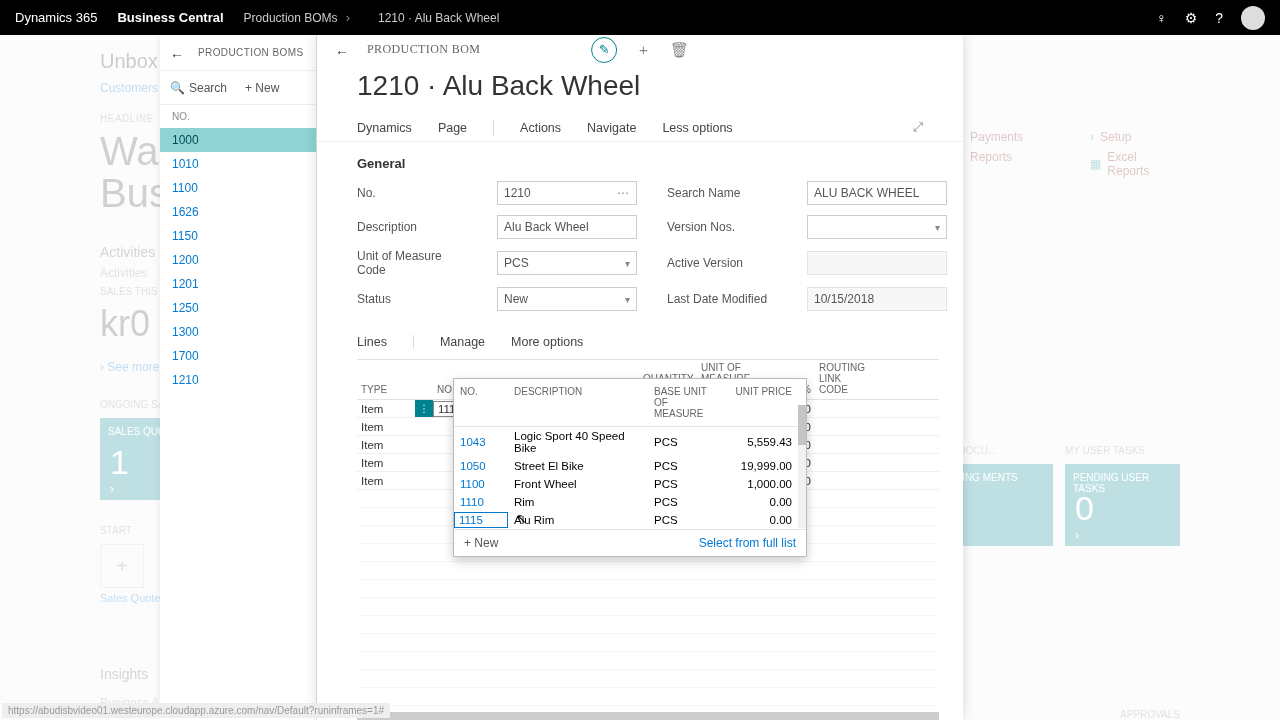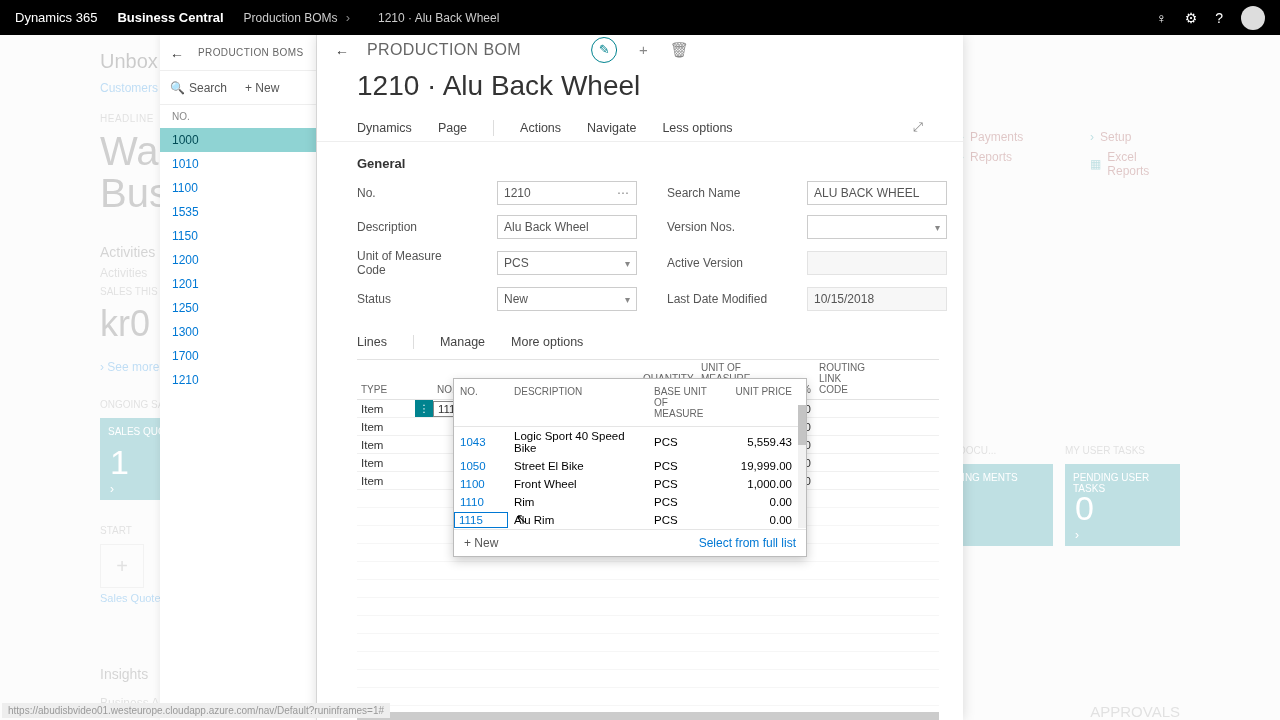--- a/index.html
+++ b/index.html
@@ -32,21 +32,21 @@
 .plus-tile { width: 44px; height: 44px; border: 1px solid #ccc; display: flex; align-items: center; justify-content: center; color: #888; font-size: 20px; margin-top: 6px; }
 .sq-label { font-size: 11px; color: #0078d4; margin-top: 4px; }
 
 .bg-right { position: absolute; right: 100px; top: 95px; width: 220px; font-size: 12px; }
 .bg-rlink { color: #7f1d1d; margin-bottom: 6px; display: flex; align-items: center; }
 .bg-rlink::before { content: "›"; color: #00838f; margin-right: 6px; }
 .bg-rlink.excel::before { content: "▦"; }
 
 .bg-tiles-right { position: absolute; right: 100px; top: 410px; display: flex; gap: 12px; }
 
-.approvals { position: absolute; right: 100px; bottom: 0; font-size: 15px; color: #888; }
+.approvals { position: absolute; right: 100px; bottom: 0; font-size: 10px; color: #888; }
 .insights-sec { position: absolute; left: 100px; bottom: 10px; }
 
 
 .overlay { position: absolute; top: 35px; left: 0; right: 0; bottom: 0; background: rgba(255,255,255,0.75); }
 
 
 .list-panel { position: absolute; top: 35px; left: 160px; width: 157px; bottom: 0; background: #fff; border-right: 1px solid #e5e5e5; box-shadow: -2px 0 6px rgba(0,0,0,0.06); }
 .list-hdr { height: 36px; display: flex; align-items: center; padding: 0 10px; border-bottom: 1px solid #eee; }
 .back-arr { font-size: 14px; color: #333; margin-right: 14px; cursor: pointer; }
 .list-title { font-size: 10px; color: #666; letter-spacing: 0.4px; }
@@ -54,21 +54,21 @@
 .list-tools .srch { margin-right: 18px; display: flex; align-items: center; gap: 4px; }
 .list-colhdr { font-size: 10px; color: #888; padding: 6px 12px; }
 .list-items { }
 .list-item { padding: 5px 12px; font-size: 12px; color: #0078d4; cursor: pointer; }
 .list-item.sel { background: #8fd3d3; color: #004b56; }
 
 
 .detail-panel { position: absolute; top: 35px; left: 317px; width: 646px; bottom: 0; background: #fff; box-shadow: 0 0 12px rgba(0,0,0,0.15); display: flex; flex-direction: column; }
 .detail-hdr { height: 36px; display: flex; align-items: center; padding: 0 18px; position: relative; }
 .detail-hdr .back-arr { margin-right: 18px; }
-.detail-hdr .ptype { font-size: 16px; color: #666; letter-spacing: 0.4px; }
+.detail-hdr .ptype { font-size: 12px; color: #666; letter-spacing: 0.4px; font-family: Liberation Serif, serif; }
 .hdr-actions { position: absolute; left: 50%; transform: translateX(-50%); display: flex; gap: 22px; align-items: center; }
 .hdr-circ { width: 26px; height: 26px; border-radius: 50%; border: 1.5px solid #00838f; display: flex; align-items: center; justify-content: center; color: #00838f; font-size: 13px; }
 .hdr-ico { color: #888; font-size: 15px; cursor: pointer; }
 .detail-title { font-size: 28px; color: #333; padding: 6px 40px 12px; font-weight: 300; }
 .tabs { display: flex; align-items: center; padding: 0 40px; height: 34px; border-bottom: 1px solid #eee; font-size: 12.5px; color: #444; gap: 26px; position: relative; }
 .tabs .sep { width: 1px; height: 16px; background: #ddd; }
 .expand-ico { position: absolute; right: 40px; color: #888; }
 
 .section-title { font-size: 13px; font-weight: 600; color: #333; padding: 14px 40px 10px; }
 .form-grid { display: grid; grid-template-columns: 110px 140px 110px 140px; column-gap: 30px; row-gap: 10px; padding: 0 40px 18px; align-items: center; font-size: 12px; color: #555; }
@@ -207,21 +207,21 @@
         <span>🔍</span>
         <span>Search</span>
       </span>
     <span>+ <span>New</span></span>
   </div>
   <div class="list-colhdr">NO.</div>
   <div class="list-items" id="list-items">
       <div class="list-item sel">1000</div>
       <div class="list-item">1010</div>
       <div class="list-item">1100</div>
-      <div class="list-item">1535</div>
+      <div class="list-item">1626</div>
       <div class="list-item">1150</div>
       <div class="list-item">1200</div>
       <div class="list-item">1201</div>
       <div class="list-item">1250</div>
       <div class="list-item">1300</div>
       <div class="list-item">1700</div>
       <div class="list-item">1210</div>
     </div>
 </div>
 

